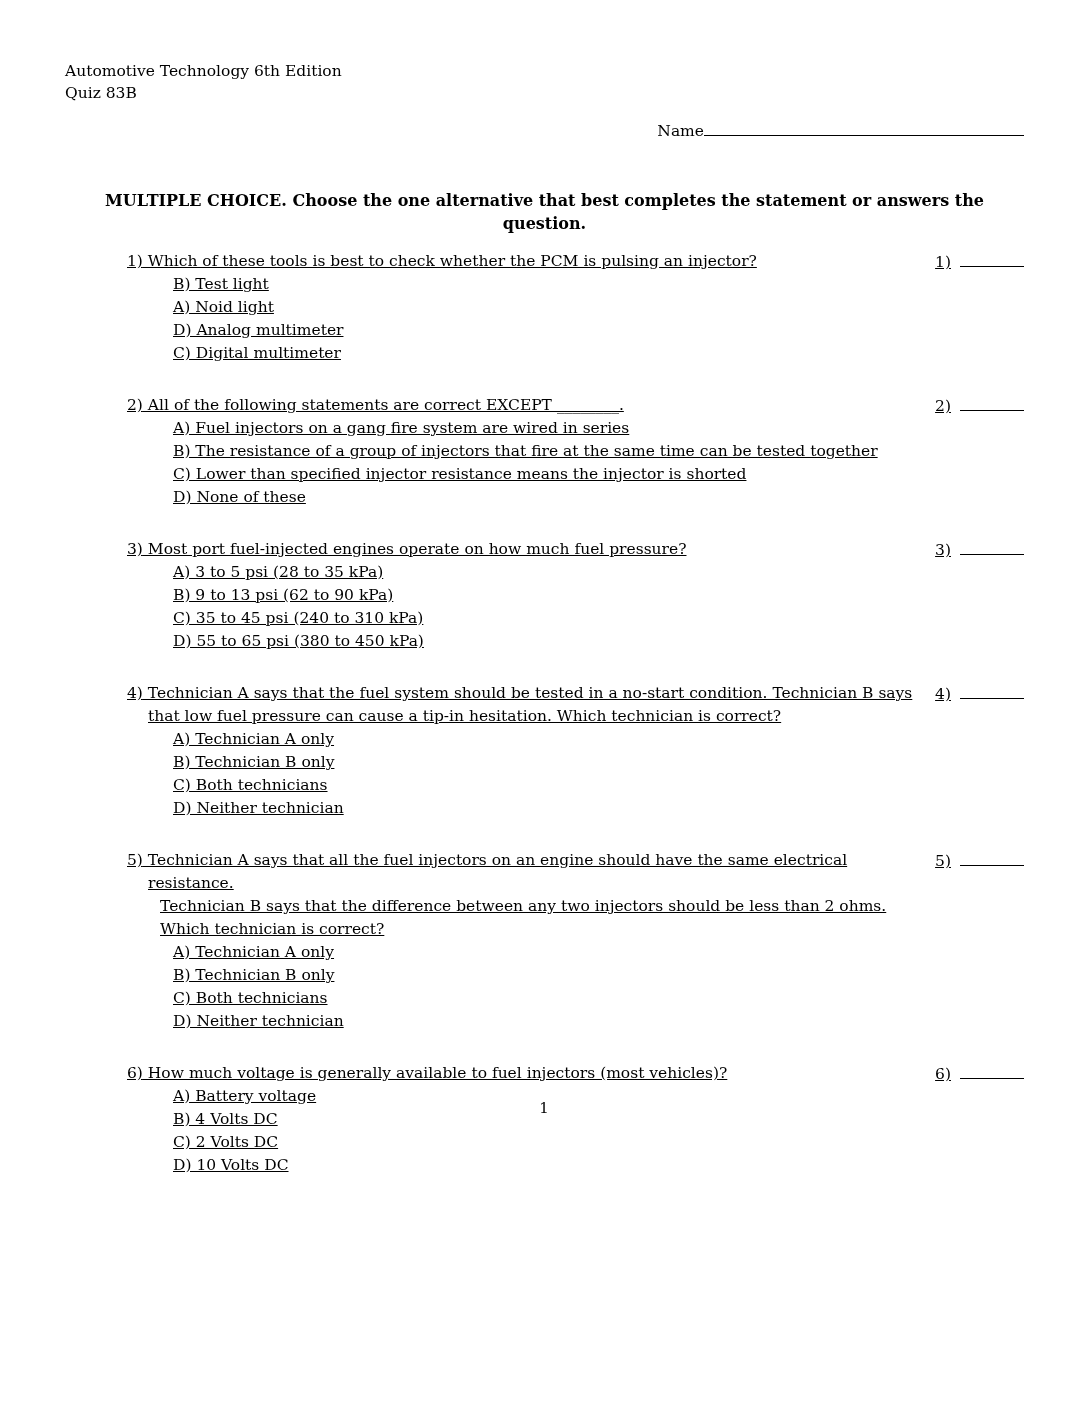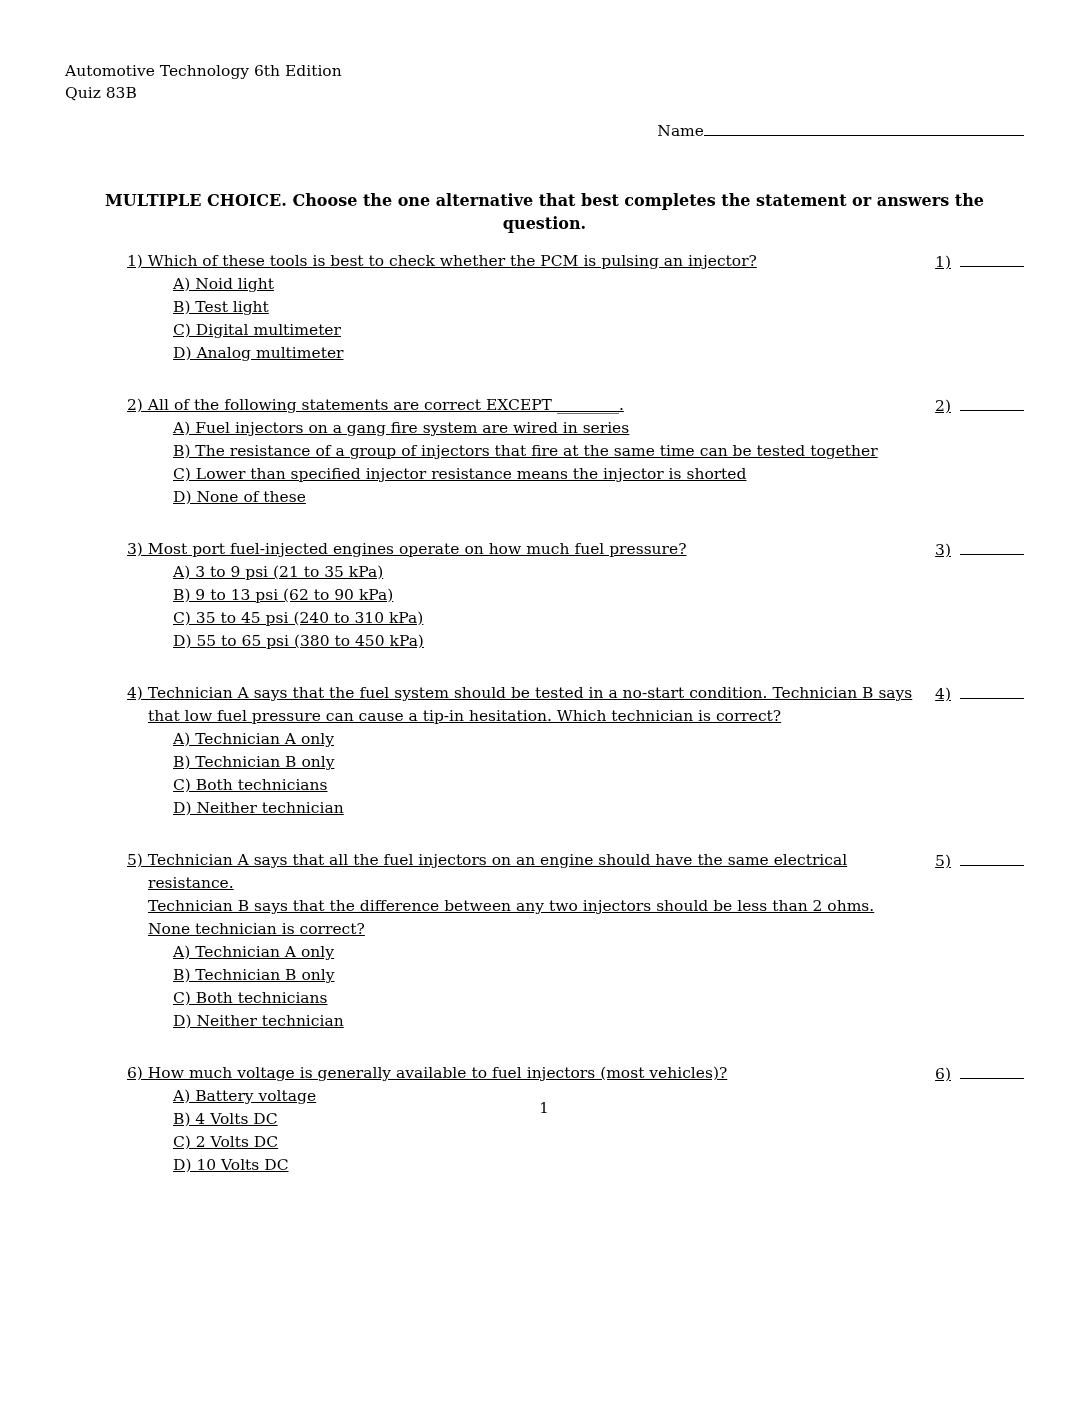--- a/index.html
+++ b/index.html
@@ -59,20 +59,21 @@
   }
   .q-lines {
     padding-left: 21px;
     max-width: 770px;
   }
   .q-first {
     text-indent: -21px;
   }
   .q-line {
     text-indent: 0;
+    margin-left: 12px;
   }
   .q-num {
     
   }
   .q-choices {
     padding-left: 46px;
   }
   .q-choice {
     line-height: 23px;
   }
@@ -116,24 +117,24 @@
 
   <div class="section-title">MULTIPLE CHOICE.  Choose the one alternative that best completes the statement or answers the question.</div>
 
   <div class="question-list">
   <div class="q-row">
     <div class="q-body">
       <div class="q-lines">
             <div class="q-first"><span class="q-num">1)</span> Which of these tools is best to check whether the PCM is pulsing an injector?</div>
           </div>
       <div class="q-choices">
+            <div class="q-choice">B) Test light</div>
             <div class="q-choice">A) Noid light</div>
-            <div class="q-choice">B) Test light</div>
+            <div class="q-choice">D) Analog multimeter</div>
             <div class="q-choice">C) Digital multimeter</div>
-            <div class="q-choice">D) Analog multimeter</div>
           </div>
     </div>
     <div class="q-answer">
       <span class="ans-num">1)</span>
       <span class="ans-blank"></span>
     </div>
   </div>
 
   <div class="q-row">
     <div class="q-body">
@@ -152,21 +153,21 @@
       <span class="ans-blank"></span>
     </div>
   </div>
 
   <div class="q-row">
     <div class="q-body">
       <div class="q-lines">
             <div class="q-first"><span class="q-num">3)</span> Most port fuel-injected engines operate on how much fuel pressure?</div>
           </div>
       <div class="q-choices">
-            <div class="q-choice">A) 3 to 9 psi (21 to 35 kPa)</div>
+            <div class="q-choice">A) 3 to 5 psi (28 to 35 kPa)</div>
             <div class="q-choice">B) 9 to 13 psi (62 to 90 kPa)</div>
             <div class="q-choice">C) 35 to 45 psi (240 to 310 kPa)</div>
             <div class="q-choice">D) 55 to 65 psi (380 to 450 kPa)</div>
           </div>
     </div>
     <div class="q-answer">
       <span class="ans-num">3)</span>
       <span class="ans-blank"></span>
     </div>
   </div>
@@ -187,21 +188,21 @@
       <span class="ans-num">4)</span>
       <span class="ans-blank"></span>
     </div>
   </div>
 
   <div class="q-row">
     <div class="q-body">
       <div class="q-lines">
             <div class="q-first"><span class="q-num">5)</span> Technician A says that all the fuel injectors on an engine should have the same electrical resistance.</div>
             <div class="q-line">Technician B says that the difference between any two injectors should be less than 2 ohms.</div>
-            <div class="q-line">None technician is correct?</div>
+            <div class="q-line">Which technician is correct?</div>
           </div>
       <div class="q-choices">
             <div class="q-choice">A) Technician A only</div>
             <div class="q-choice">B) Technician B only</div>
             <div class="q-choice">C) Both technicians</div>
             <div class="q-choice">D) Neither technician</div>
           </div>
     </div>
     <div class="q-answer">
       <span class="ans-num">5)</span>

